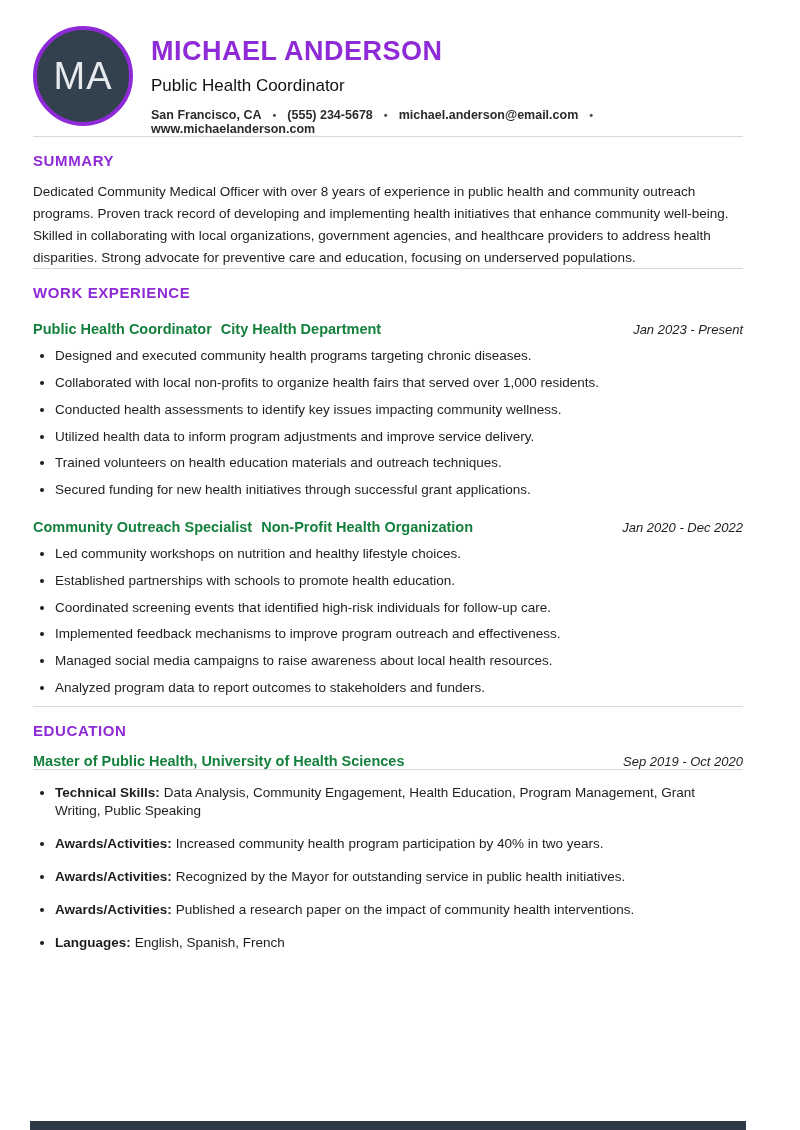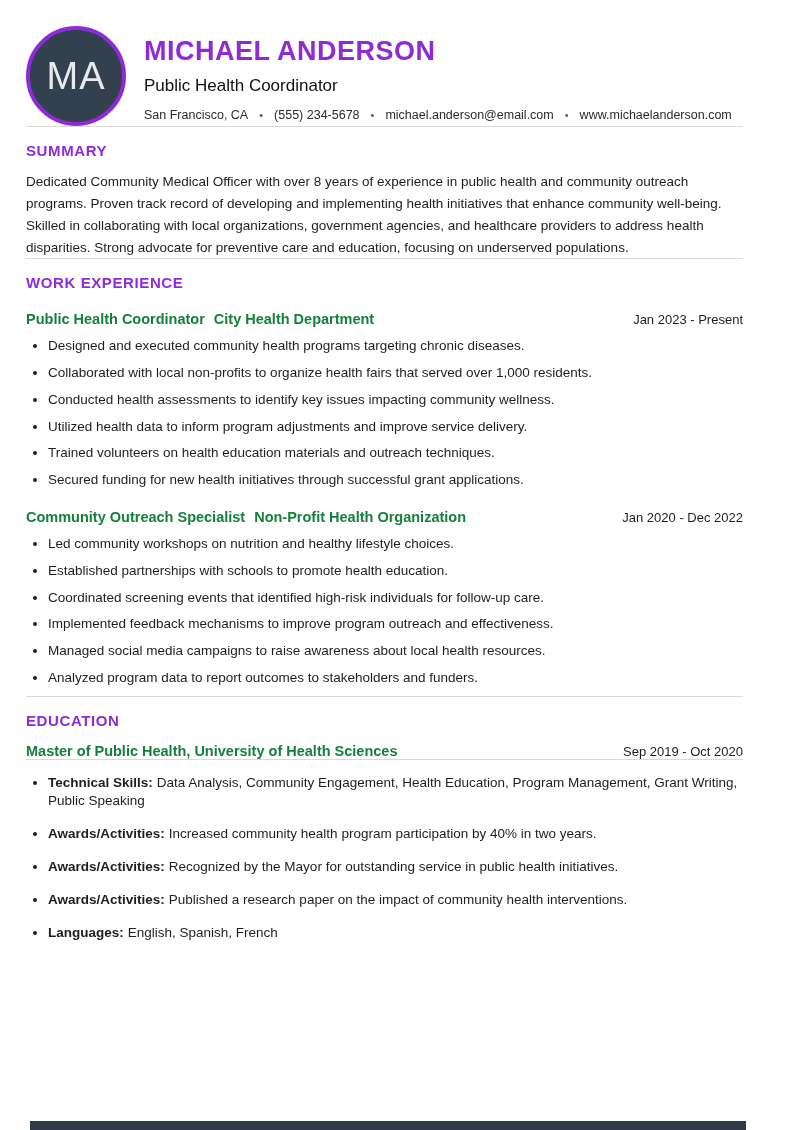--- a/index.html
+++ b/index.html
@@ -6,21 +6,21 @@
   html, body { background: #ffffff; }
   body {
     font-family: "Liberation Sans", sans-serif;
     color: #222;
     width: 800px;
   }
   .page {
     position: relative;
     width: 776px;
     height: 1130px;
-    padding: 26px 33px 0 26px;
+    padding: 26px 33px 0 33px;
     overflow: hidden;
   }
   
   .header { display: flex; align-items: flex-start; gap: 18px; }
   .avatar {
     width: 100px; height: 100px;
     border-radius: 50%;
     background: #33414e;
     border: 4px solid #8f2bd6;
     display: flex; align-items: center; justify-content: center;
@@ -44,20 +44,21 @@
     font-size: 17px;
     color: #101010;
   }
   .contact-row {
     margin-top: 12px;
     font-size: 12.5px;
     color: #2b2b2b;
     display: flex;
     align-items: center;
     flex-wrap: wrap;
+    font-weight: bold;
   }
   .contact-row .dot {
     color: #555;
     margin: 0 11px;
     font-size: 11px;
   }
   hr.rule {
     border: none;
     border-top: 1px solid #d9d9d9;
     margin: 0;
@@ -88,20 +89,21 @@
     align-items: baseline;
   }
   .job-name, .edu-name {
     font-size: 14.5px;
     font-weight: 700;
     color: #15803d;
   }
   .job-name .company { margin-left: 9px; }
   .dates {
     font-size: 13px;
+    font-style: italic;
     color: #1e1e1e;
     white-space: nowrap;
   }
   ul.bullets {
     margin-top: 10px;
     padding-left: 22px;
     list-style: disc;
   }
   ul.bullets li {
     font-size: 13.5px;

